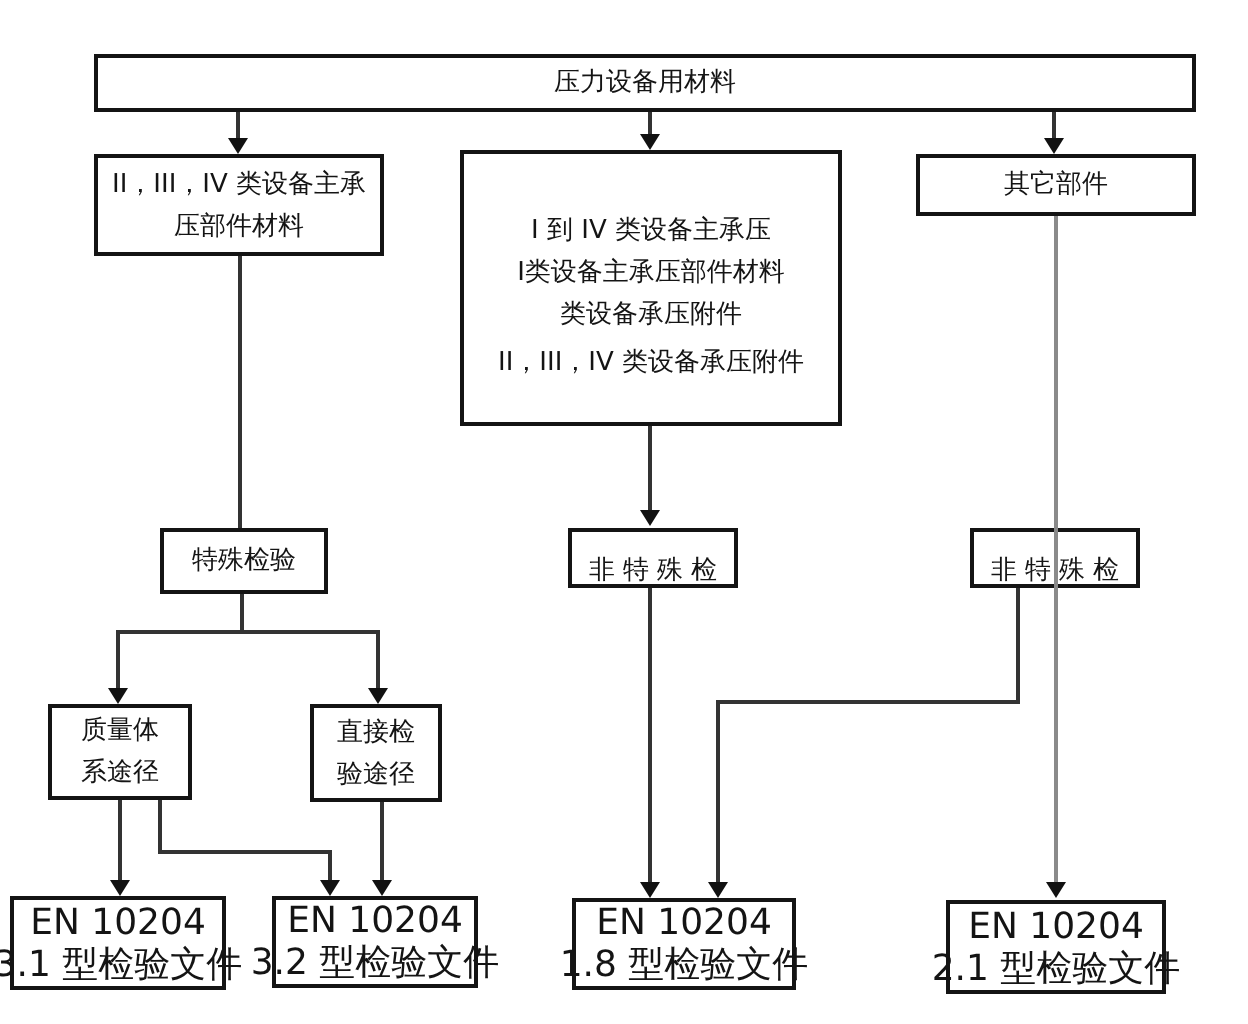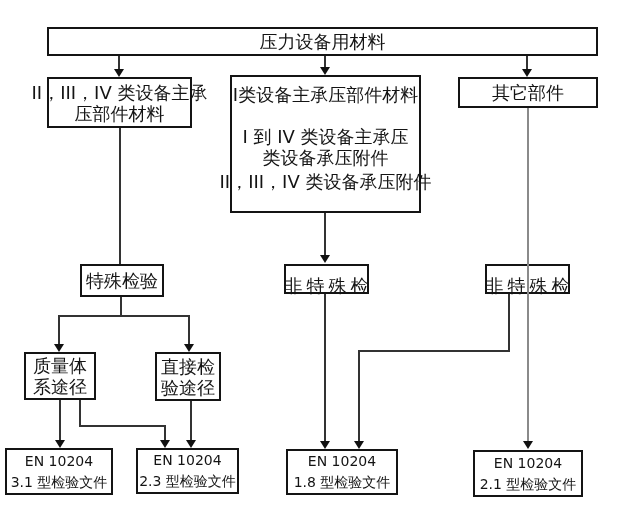--- a/index.html
+++ b/index.html
@@ -20,26 +20,26 @@
     border: 2px solid #141414;
     display: flex;
     flex-direction: column;
     align-items: center;
     justify-content: center;
     text-align: center;
     color: #141414;
     z-index: 2;
   }
   .nl {
-    font-size: 18px;
+    font-size: 13px;
     line-height: 21px;
     white-space: nowrap;
     color: #141414;
   }
-  .nl.en { font-size: 14px; }
+  .nl.en { font-size: 18px; }
   .nl.sp { letter-spacing: 4px; padding-left: 4px; margin-top: 12px; }
 
   
   .node.tall { justify-content: flex-start; padding-top: 7px; }
   .node.tall .nl.gap-a { margin-top: 21px; }
   .node.tall .nl.gap-b { margin-top: 3px; }
 
   .vline, .hline {
     position: absolute;
     background: #333333;
@@ -66,22 +66,22 @@
   <div class="node" style="left:47px; top:27px; width:551px; height:29px;">
     <div class="nl">压力设备用材料</div>
   </div>
 
   <div class="node" style="left:47px; top:77px; width:145px; height:51px;">
     <div class="nl">II，III，IV 类设备主承</div>
     <div class="nl">压部件材料</div>
   </div>
 
   <div class="node tall" style="left:230px; top:75px; width:191px; height:138px;">
+    <div class="nl gap-a">I 到 IV 类设备主承压</div>
     <div class="nl">I类设备主承压部件材料</div>
-    <div class="nl gap-a">I 到 IV 类设备主承压</div>
     <div class="nl">类设备承压附件</div>
     <div class="nl gap-b">II，III，IV 类设备承压附件</div>
   </div>
 
   <div class="node" style="left:458px; top:77px; width:140px; height:31px;align-items:center;">
     <div class="nl">其它部件</div>
   </div>
 
   <div class="node" style="left:80px; top:264px; width:84px; height:33px;">
     <div class="nl">特殊检验</div>
@@ -105,21 +105,21 @@
     <div class="nl">验途径</div>
   </div>
 
   <div class="node" style="left:5px; top:448px; width:108px; height:47px;">
     <div class="nl en">EN 10204</div>
     <div class="nl en">3.1 型检验文件</div>
   </div>
 
   <div class="node" style="left:136px; top:448px; width:103px; height:46px;">
     <div class="nl en">EN 10204</div>
-    <div class="nl en">2.3 型检验文件</div>
+    <div class="nl en">3.2 型检验文件</div>
   </div>
 
   <div class="node" style="left:286px; top:449px; width:112px; height:46px;">
     <div class="nl en">EN 10204</div>
     <div class="nl en">1.8 型检验文件</div>
   </div>
 
   <div class="node" style="left:473px; top:450px; width:110px; height:47px;">
     <div class="nl en">EN 10204</div>
     <div class="nl en">2.1 型检验文件</div>

